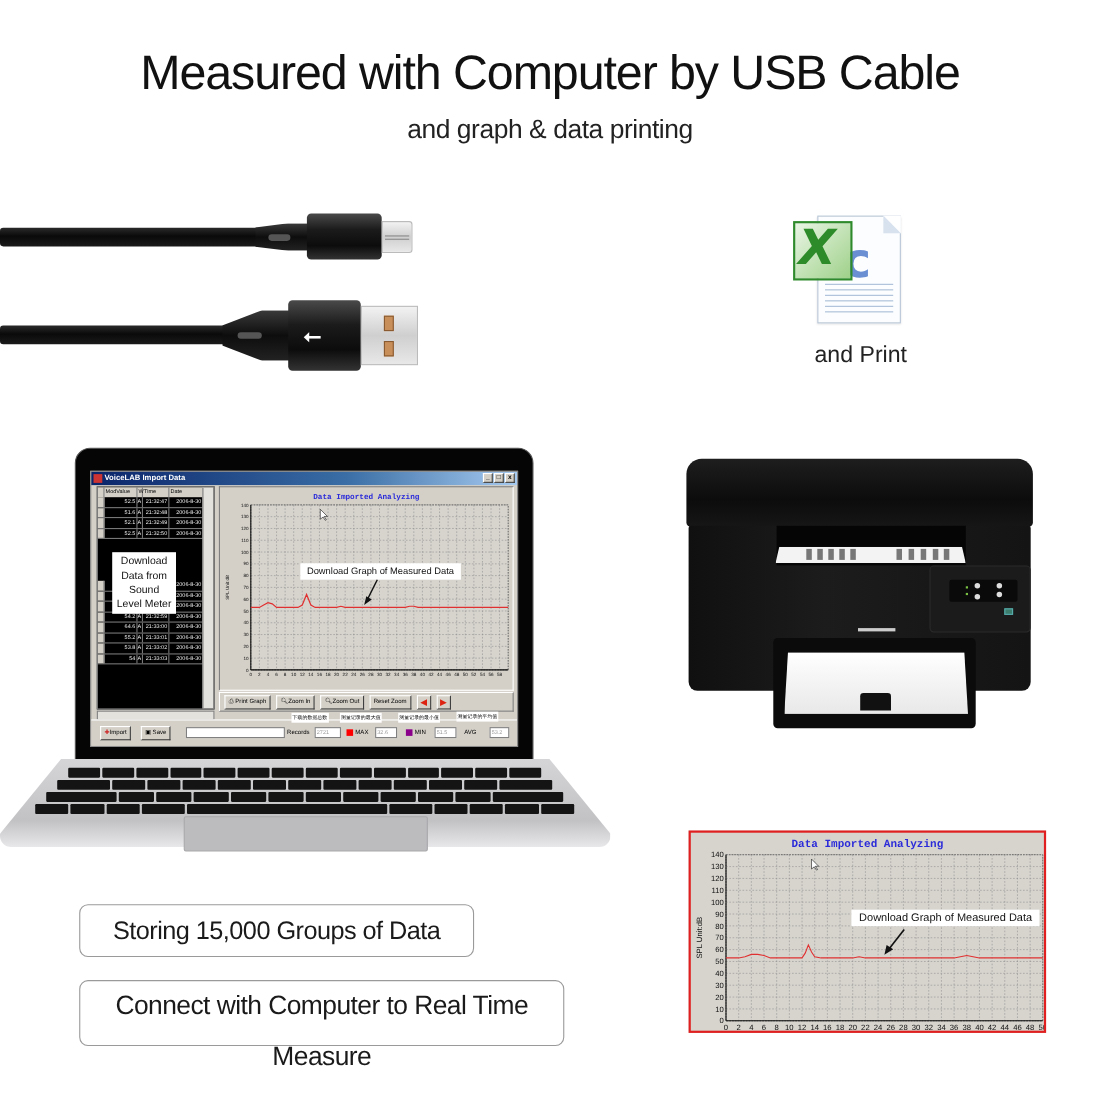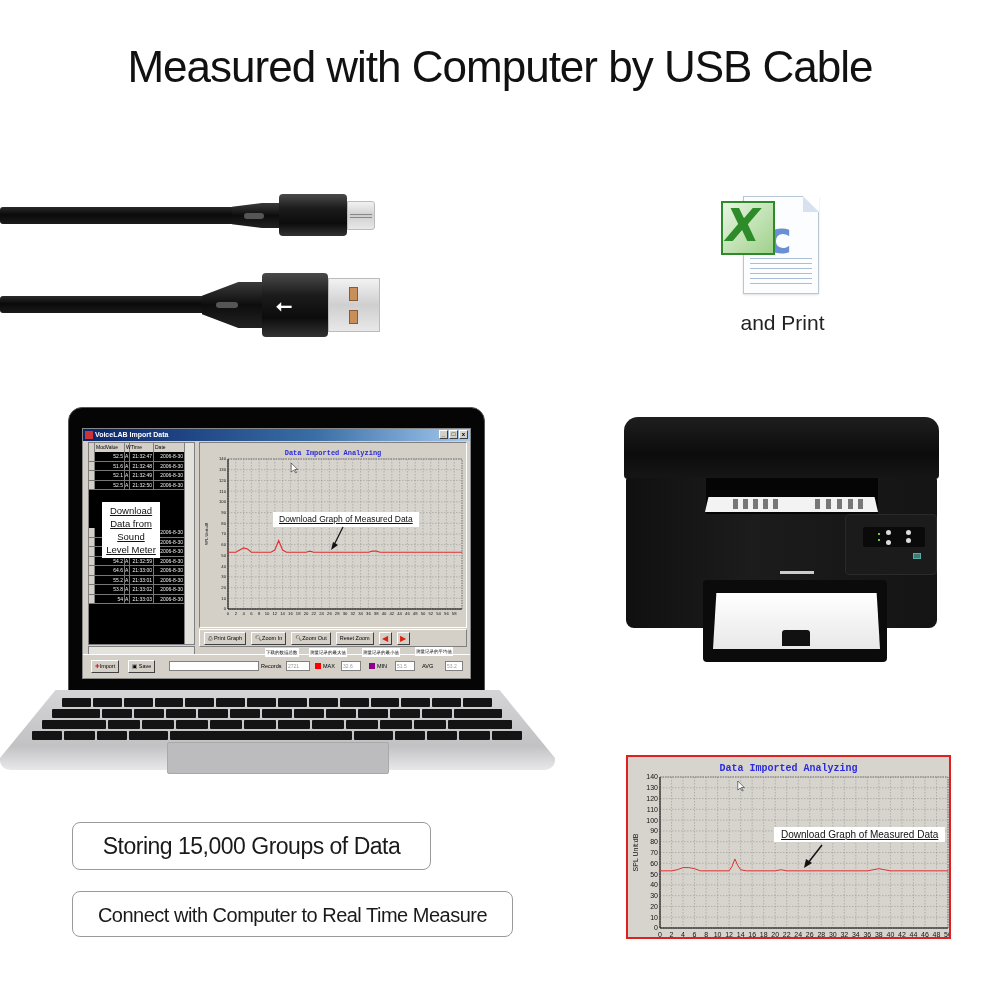--- a/index.html
+++ b/index.html
@@ -53,21 +53,21 @@
   .win-btn { width: 9px; height: 9px; background: #d4d0c8; border: 1px solid #fff; border-right-color: #404040; border-bottom-color: #404040; font-size: 6px; line-height: 7px; text-align: center; color: #000; }
 
   .grid-panel { position: absolute; left: 5px; top: 13px; width: 107px; height: 203px; background: #000; border: 1px solid #808080; }
   .grid-head { position: absolute; left: 0; top: 0; width: 96px; height: 9px; background: #d4d0c8; display: flex; font-size: 5px; line-height: 9px; color: #000; }
   .grid-head span { border-right: 1px solid #808080; padding-left: 1px; }
   .grid-row { position: absolute; left: 0; width: 96px; height: 9.5px; display: flex; font-size: 5px; line-height: 9px; color: #eee; border-bottom: 1px solid #777; }
   .grid-row .rh { width: 6px; background: #d4d0c8; border-right: 1px solid #808080; }
   .grid-row span { text-align: right; padding-right: 1px; border-right: 1px solid #777; }
   .vscroll { position: absolute; right: 0; top: 0; width: 10px; height: 100%; background: #e4e2dc; border-left: 1px solid #808080; }
   .hscroll { position: absolute; left: 5px; top: 217px; width: 107px; height: 9px; background: #e4e2dc; border: 1px solid #808080; }
-  .overlay-label { position: absolute; background: #fff; color: #111; text-align: center; font-size: 9.5px; line-height: 13px; padding: 2px 3px; text-decoration: underline; }
+  .overlay-label { position: absolute; background: #fff; color: #111; text-align: center; font-size: 9.5px; line-height: 13px; padding: 2px 3px; }
 
   .chart-panel { position: absolute; left: 116px; top: 13px; width: 268px; height: 186px; background: #d4d0c8; border: 1px solid #808080; border-right-color: #fff; border-bottom-color: #fff; }
   .chart-title { position: absolute; left: 0; width: 100%; text-align: center; color: #2b2bd9; font-family: "Liberation Mono", "DejaVu Sans Mono", monospace; font-weight: bold; }
 
   .btn-bar { position: absolute; left: 116px; top: 200px; width: 268px; height: 18px; background: #d4d0c8; border: 1px solid #fff; border-right-color: #808080; border-bottom-color: #808080; display: flex; align-items: center; gap: 5px; padding-left: 4px; }
   .w-btn { height: 13px; background: #d4d0c8; border: 1px solid #fff; border-right-color: #404040; border-bottom-color: #404040; font-size: 5.5px; line-height: 11px; padding: 0 3px; color: #000; white-space: nowrap; }
   .arrow-btn { width: 13px; height: 13px; background: #d4d0c8; border: 1px solid #fff; border-right-color: #404040; border-bottom-color: #404040; color: #d21; font-size: 8px; line-height: 11px; text-align: center; }
 
   .status-bar { position: absolute; left: 0; top: 225px; width: 100%; height: 24px; background: #d4d0c8; border-top: 1px solid #fff; }
   .s-field { position: absolute; height: 10px; background: #fff; border: 1px solid #808080; font-size: 5px; line-height: 8px; color: #999; padding-left: 1px; }
@@ -96,20 +96,21 @@
     text-align: center; font-size: 23px; color: #1a1a1a; letter-spacing: -0.5px; }
 
   
   .big-chart { position: absolute; left: 626px; top: 755px; width: 325px; height: 184px; background: #d7d4ce; border: 2px solid #e02020; }
 </style>
 </head>
 <body>
 
 <div class="title">Measured with Computer by USB Cable</div>
 <div class="subtitle">
+  <div>and graph &amp; data printing</div>
 </div>
 
 <div>
 
   <div class="cable" style="left:0; top:207px; width:240px; height:17px;"></div>
   <div class="neck" style="left:232px; top:203px; width:50px; height:25px; clip-path:polygon(0 15%, 60% 0, 100% 0, 100% 100%, 60% 100%, 0 85%);"></div>
   <div class="grip" style="left:244px; top:213px; width:20px;"></div>
   <div class="shell" style="left:279px; top:194px; width:68px; height:42px;"></div>
   <div class="plug-metal" style="left:347px; top:201px; width:28px; height:29px; border-radius:0 3px 3px 0;">
     <div style="position:absolute; left:2px; top:12px; width:22px; height:4px; border-top:1px solid #888; border-bottom:1px solid #888;"></div>
@@ -484,21 +485,21 @@
   <div class="pr-dot" style="left:906px; top:530px;"></div>
     <div class="pr-dot" style="left:906px; top:538px;"></div>
   <div class="pr-green"></div>
   <div class="pr-label"></div>
   <div class="pr-tray-well"></div>
   <div class="pr-paper"></div>
   <div class="pr-tab"></div>
 </div>
 
 <div class="feature-box" style="left:72px; top:822px; width:359px; height:48px; line-height:46px;">Storing 15,000 Groups of Data</div>
-<div class="feature-box" style="left:72px; top:891px; width:441px; height:46px; line-height:46px; font-size:20px;">Connect with Computer to Real Time Measure</div>
+<div class="feature-box" style="left:72px; top:891px; width:441px; height:60px; line-height:46px; font-size:24px;">Connect with Computer to Real Time Measure</div>
 
 <div class="big-chart">
   <div class="chart-title" style="top:6px; font-size:10px;">Data Imported  Analyzing</div>
   <svg id="chart-big" style="position:absolute; left:0; top:0;" width="321" height="180">
       <rect x="32" y="20" width="288" height="151" fill="#d7d4ce" stroke="#555" stroke-width="0.8" stroke-dasharray="1.5,1"></rect>
       <line x1="32" y1="171" x2="320" y2="171" stroke="#8a8a8a" stroke-width="0.5" stroke-dasharray="1.5,1.5"></line>
       <text x="30" y="173.45" font-size="7" text-anchor="end" fill="#111" font-family="Liberation Sans, sans-serif">0</text>
       <line x1="32" y1="160.21428571428572" x2="320" y2="160.21428571428572" stroke="#8a8a8a" stroke-width="0.5" stroke-dasharray="1.5,1.5"></line>
       <text x="30" y="162.6642857142857" font-size="7" text-anchor="end" fill="#111" font-family="Liberation Sans, sans-serif">10</text>
       <line x1="32" y1="149.42857142857144" x2="320" y2="149.42857142857144" stroke="#8a8a8a" stroke-width="0.5" stroke-dasharray="1.5,1.5"></line>

